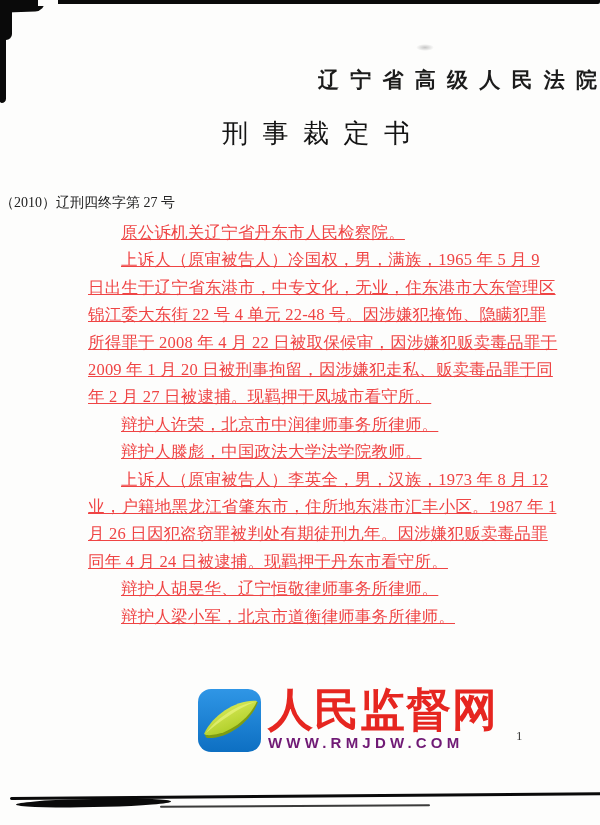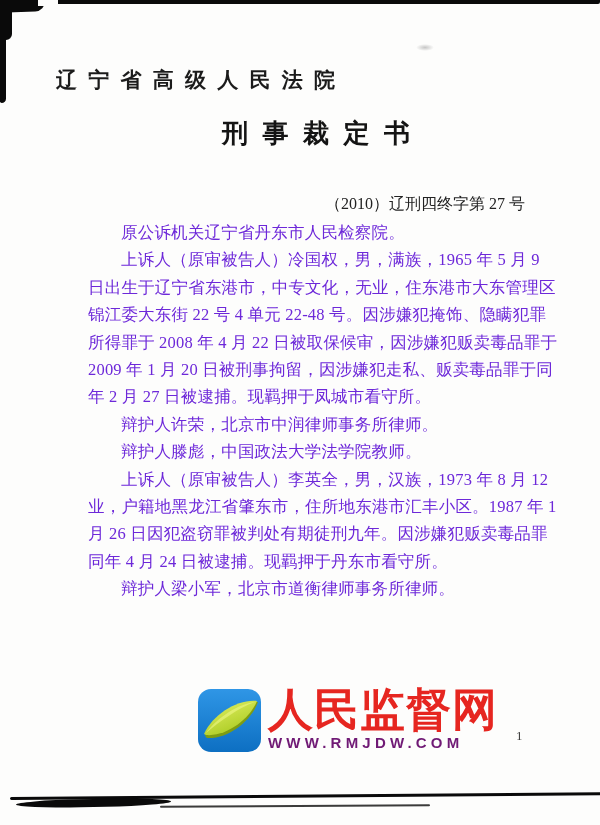--- a/index.html
+++ b/index.html
@@ -22,40 +22,41 @@
     top:44px; left:416px; width:18px; height:7px; border-radius:50%;
     background:radial-gradient(ellipse at center, rgba(130,130,130,.45), rgba(130,130,130,0) 70%);
   }
   .b-line  { top:797px; left:10px; width:600px; height:3px; transform:rotate(-0.45deg); transform-origin:left center; border-radius:2px; }
   .b-blob  { top:799px; left:16px; width:155px; height:8px; border-radius:50%/60%; transform:rotate(-1.2deg); }
   .b-line2 { top:805px; left:160px; width:270px; height:2px; background:rgba(25,25,25,.85); transform:rotate(-0.35deg); border-radius:1px; }
 
   
   .court-name {
     position:absolute; top:66px; left:0; width:600px; box-sizing:border-box;
-    padding-left:56px; text-align:left;
+    padding-left:56px; text-align:right;
     font-size:21px; font-weight:600; letter-spacing:3px; color:#1b1b1b;
     white-space:nowrap;
   }
   .doc-title {
     position:absolute; top:116px; left:0; width:600px; box-sizing:border-box;
     padding-left:36px; text-align:center;
-    font-size:26px; font-weight:700; letter-spacing:4px; color:#141414;
+    font-size:26px; font-weight:400; letter-spacing:4px; color:#141414;
     white-space:nowrap;
   }
   .case-number {
-    position:absolute; top:194px; left:0; width:525px; text-align:right;
-    font-size:16px; color:#222; white-space:nowrap;
+    position:absolute; top:194px; left:0; width:525px; text-align:left;
+    font-size:14px; color:#222; white-space:nowrap;
   }
 
   
   .body-text {
     position:absolute; top:219px; left:88px; width:444px;
-    font-size:16.5px; line-height:27.4px; color:#6d28d9;
+    font-size:16.5px; line-height:27.4px; color:#ef4444;
     letter-spacing:0.2px;
+    text-decoration:underline;
   }
   .ln { white-space:nowrap; }
   .ind { padding-left:33px; }
 
   
   .wm { position:absolute; top:686px; left:198px; display:flex; align-items:flex-start; }
   .wm-icon { width:63px; height:63px; margin-top:3px; flex:0 0 auto; }
   .wm-col { margin-left:7px; }
   .wm-name {
     font-family:"Liberation Sans","DejaVu Sans",sans-serif;
@@ -99,20 +100,21 @@
     <div class="ln">锦江委大东街 22 号 4 单元 22-48 号。因涉嫌犯掩饰、隐瞒犯罪</div>
     <div class="ln">所得罪于 2008 年 4 月 22 日被取保候审，因涉嫌犯贩卖毒品罪于</div>
     <div class="ln">2009 年 1 月 20 日被刑事拘留，因涉嫌犯走私、贩卖毒品罪于同</div>
     <div class="ln">年 2 月 27 日被逮捕。现羁押于凤城市看守所。</div>
     <div class="ln ind">辩护人许荣，北京市中润律师事务所律师。</div>
     <div class="ln ind">辩护人滕彪，中国政法大学法学院教师。</div>
     <div class="ln ind">上诉人（原审被告人）李英全，男，汉族，1973 年 8 月 12</div>
     <div class="ln">业，户籍地黑龙江省肇东市，住所地东港市汇丰小区。1987 年 1</div>
     <div class="ln">月 26 日因犯盗窃罪被判处有期徒刑九年。因涉嫌犯贩卖毒品罪</div>
     <div class="ln">同年 4 月 24 日被逮捕。现羁押于丹东市看守所。</div>
+    <div class="ln ind">辩护人胡昱华、辽宁恒敬律师事务所律师。</div>
     <div class="ln ind">辩护人梁小军，北京市道衡律师事务所律师。</div>
   </div>
 
   <div class="wm">
     <svg class="wm-icon" viewBox="0 0 63 63">
       <defs>
         <linearGradient id="bg" x1="0" y1="0" x2="0" y2="1">
           <stop offset="0" stop-color="#2f96e6"></stop>
           <stop offset="1" stop-color="#0d6fc2"></stop>
         </linearGradient>

